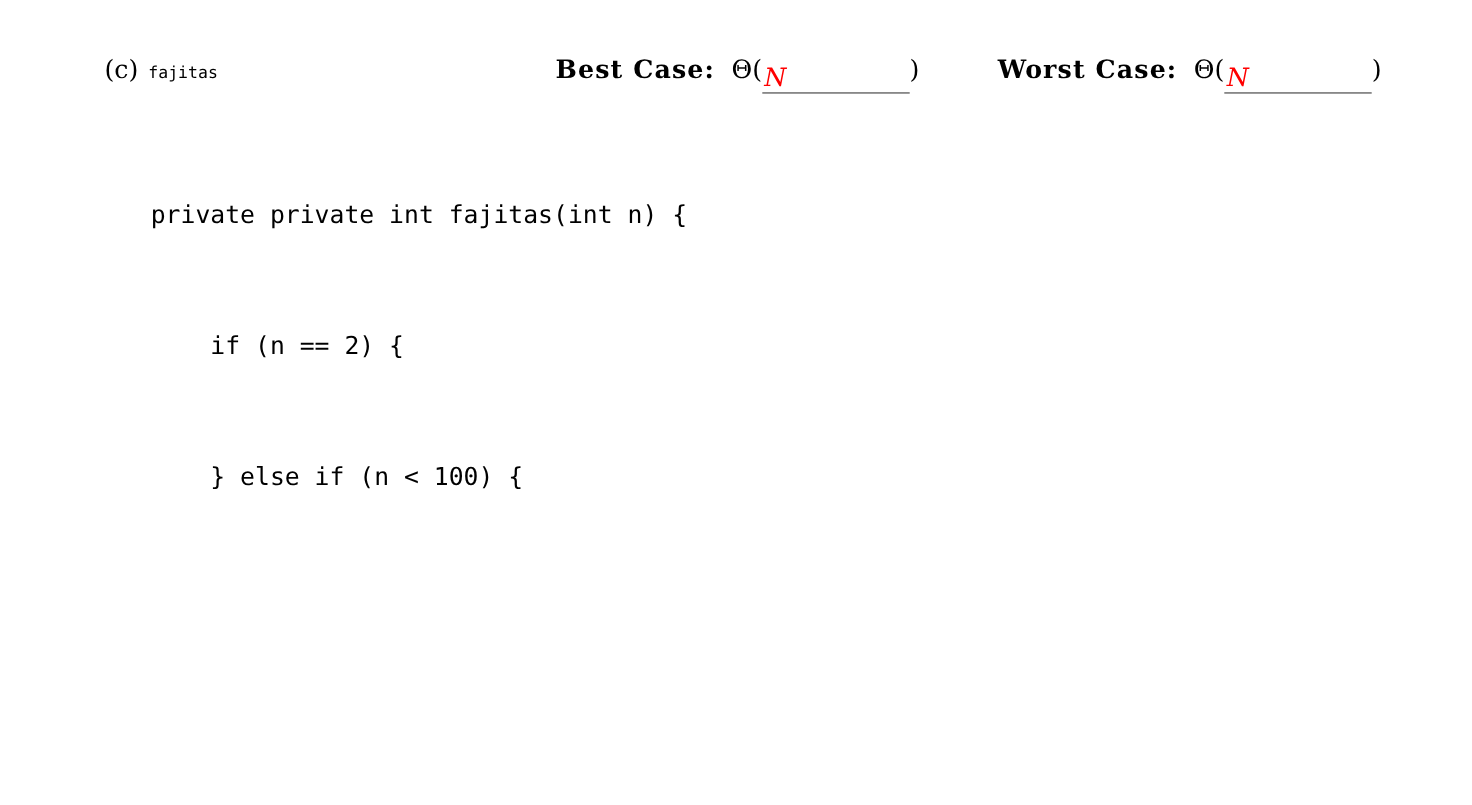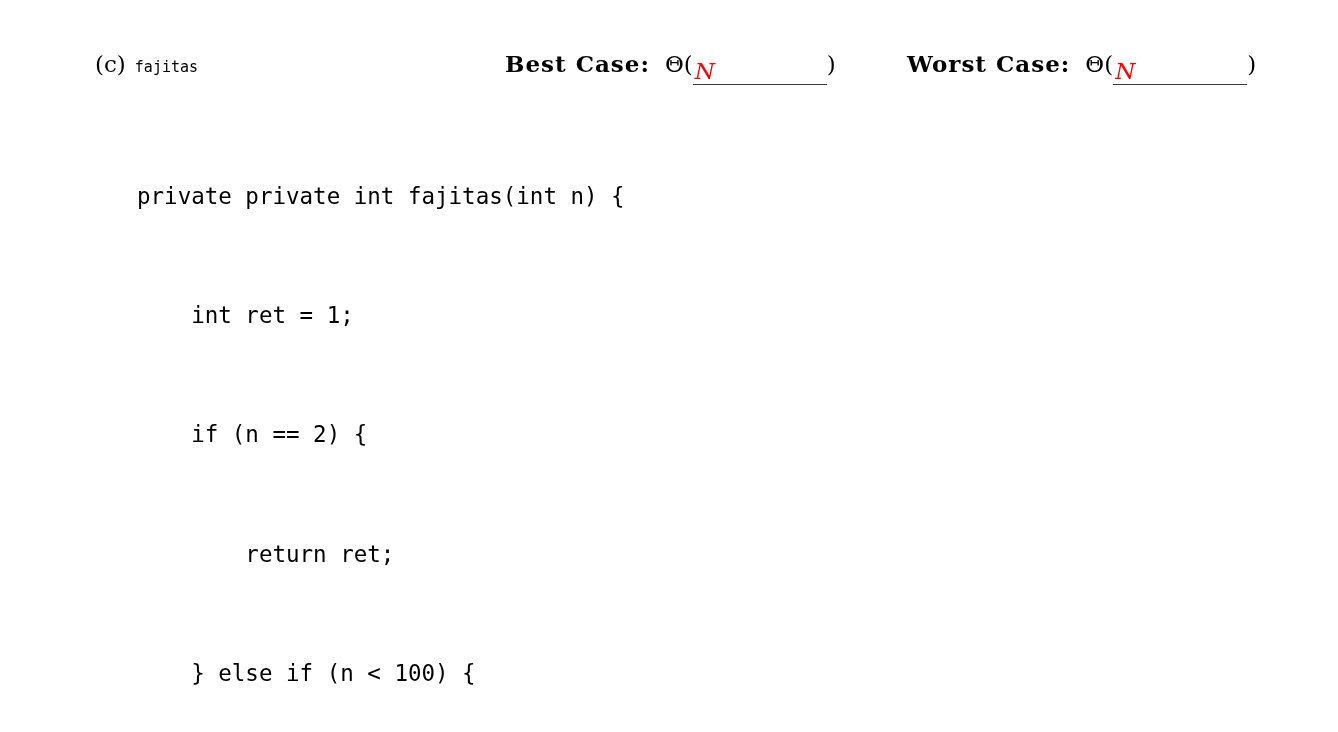--- a/index.html
+++ b/index.html
@@ -82,23 +82,21 @@
 <div class="abs case-group best">
   <span class="case-label">Best Case:</span><span class="theta-open">Θ(</span><span class="answer-blank"><span class="answer-n">N</span></span><span>)</span>
 </div>
 
 <div class="abs case-group worst">
   <span class="case-label">Worst Case:</span><span class="theta-open">Θ(</span><span class="answer-blank"><span class="answer-n">N</span></span><span>)</span>
 </div>
 
 <div class="abs code-block">
   <div>private private int fajitas(int n) {</div>
-  <div>    int ret = 1;</div>
   <div>    if (n == 2) {</div>
-  <div>        return ret;</div>
   <div>    } else if (n &lt; 100) {</div>
   
   
   
   
   
   
   
   
   

